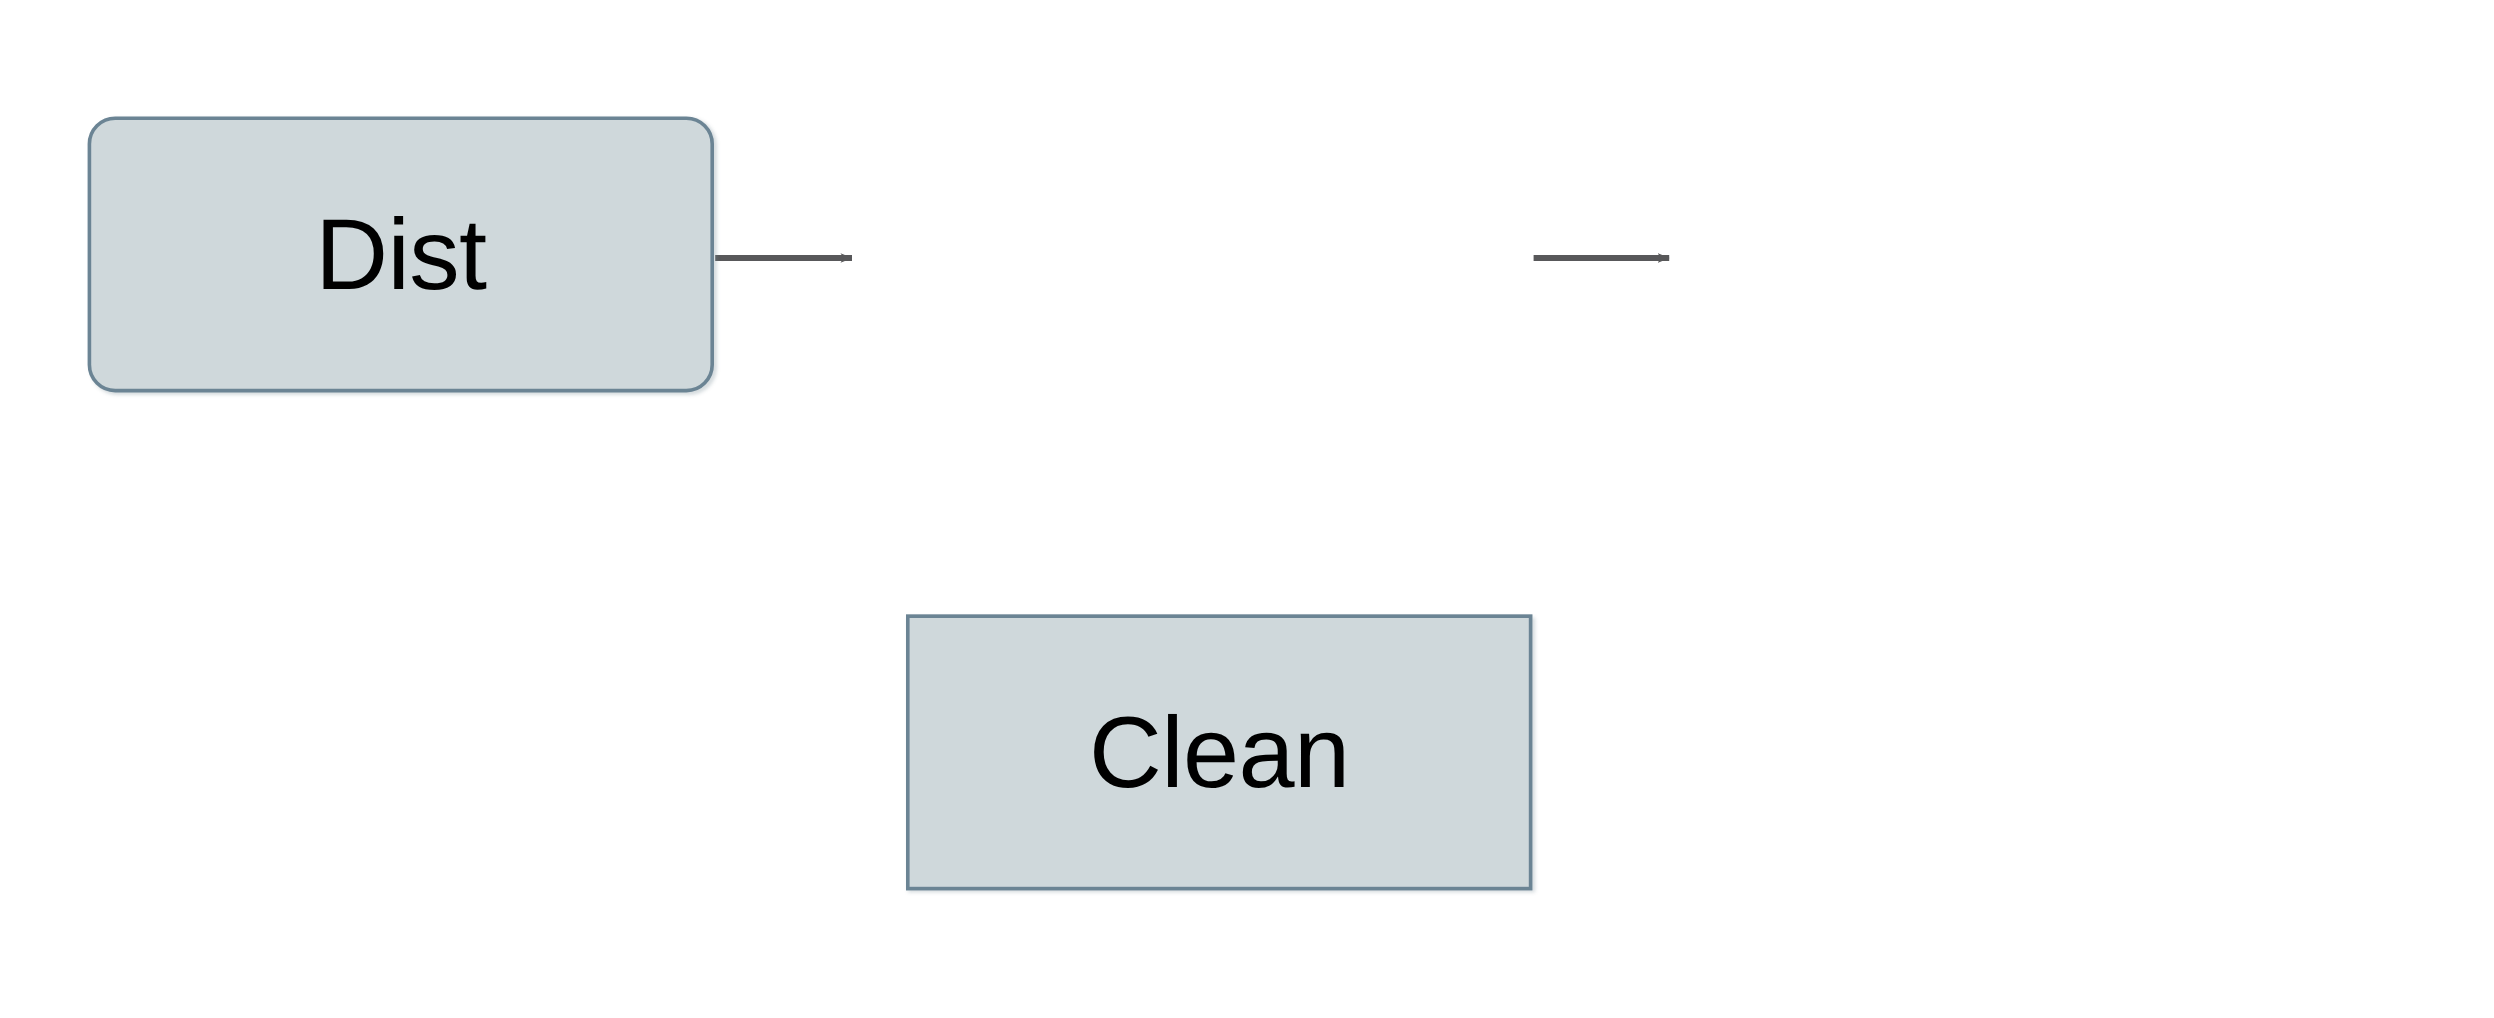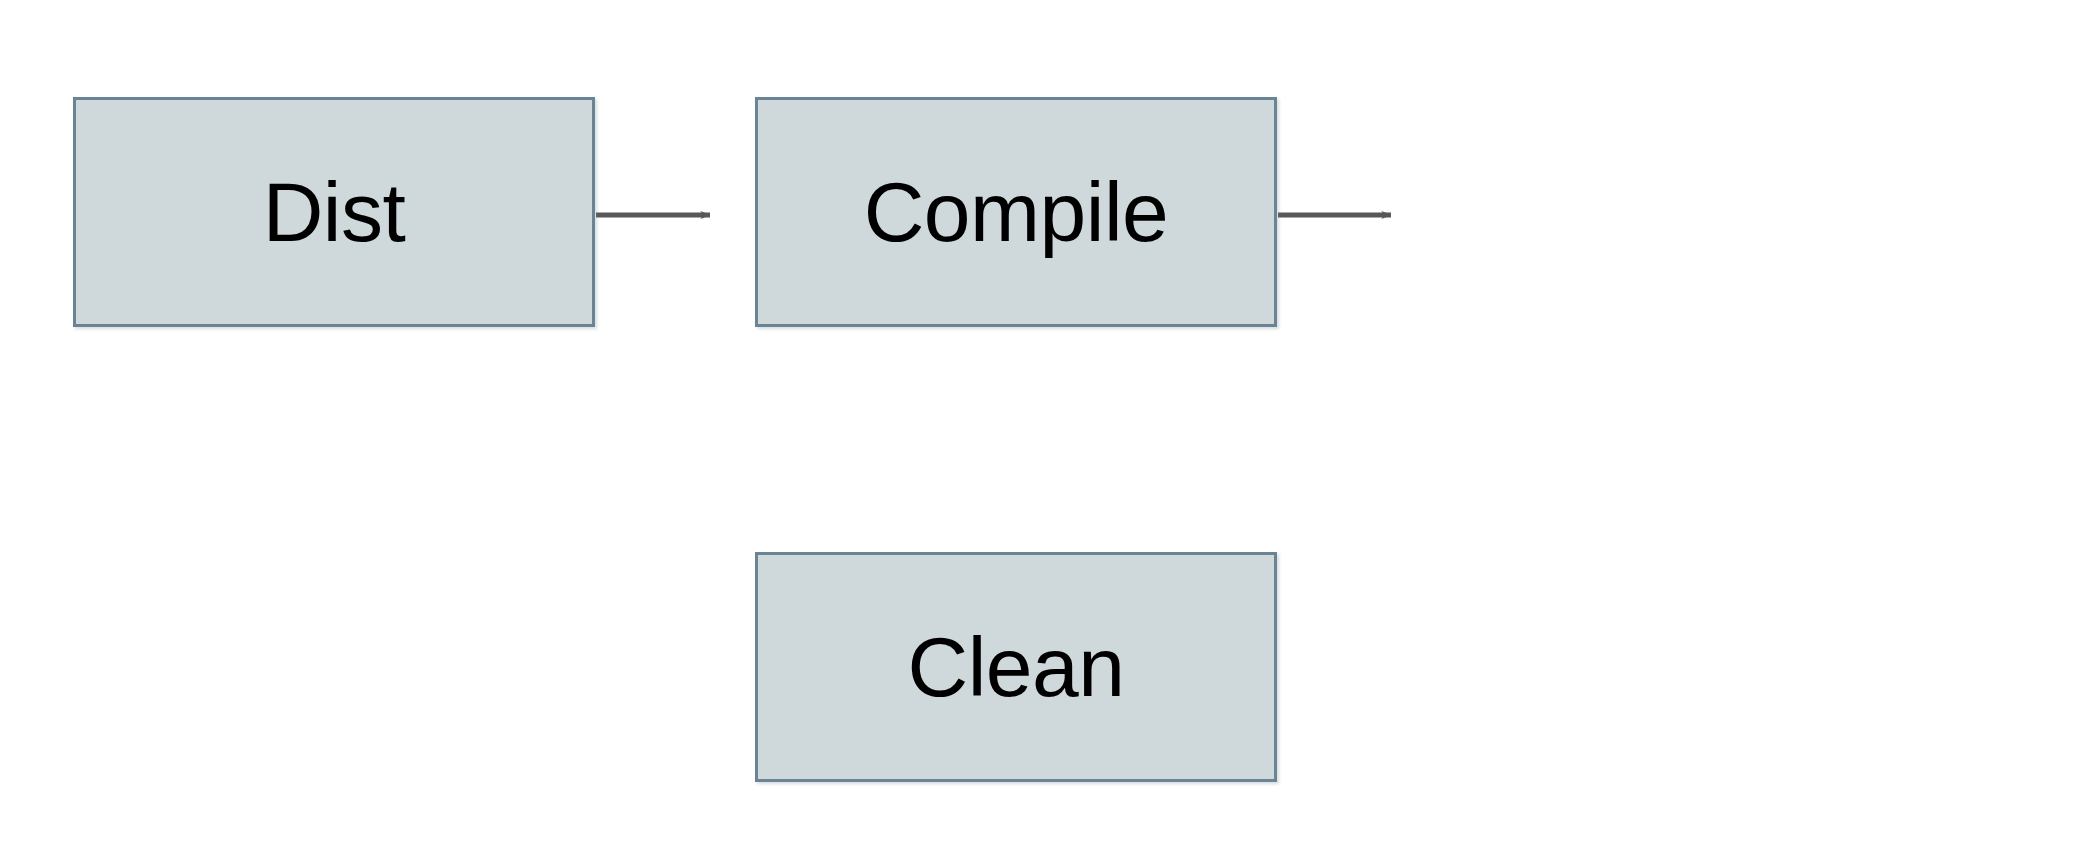--- a/index.html
+++ b/index.html
@@ -61,26 +61,23 @@
 
     <g>
       <line x1="596" y1="215" x2="710" y2="215" stroke="#58585A" stroke-width="5" marker-end="url(#arrowhead)"></line>
     </g>
 
     <g>
       <line x1="1278" y1="215" x2="1391" y2="215" stroke="#58585A" stroke-width="5" marker-end="url(#arrowhead)"></line>
     </g>
   </svg>
 
-  <div class="node" style="left:73px; top:97px; width:522px; height:230px;">
+  <div class="node" style="left:73px; top:97px; width:522px; height:230px;border-radius:23px;">
     <span class="node-label">Dist</span>
   </div>
 
-  <div class="node" style="left:755px; top:97px; width:522px; height:230px;">
-    <span class="node-label">Compile</span>
-  </div>
 
 
-  <div class="node" style="left:755px; top:512px; width:522px; height:230px;margin-top:40px;">
+  <div class="node" style="left:755px; top:512px; width:522px; height:230px;">
     <span class="node-label">Clean</span>
   </div>
 
 </div>
 
 </body></html>

